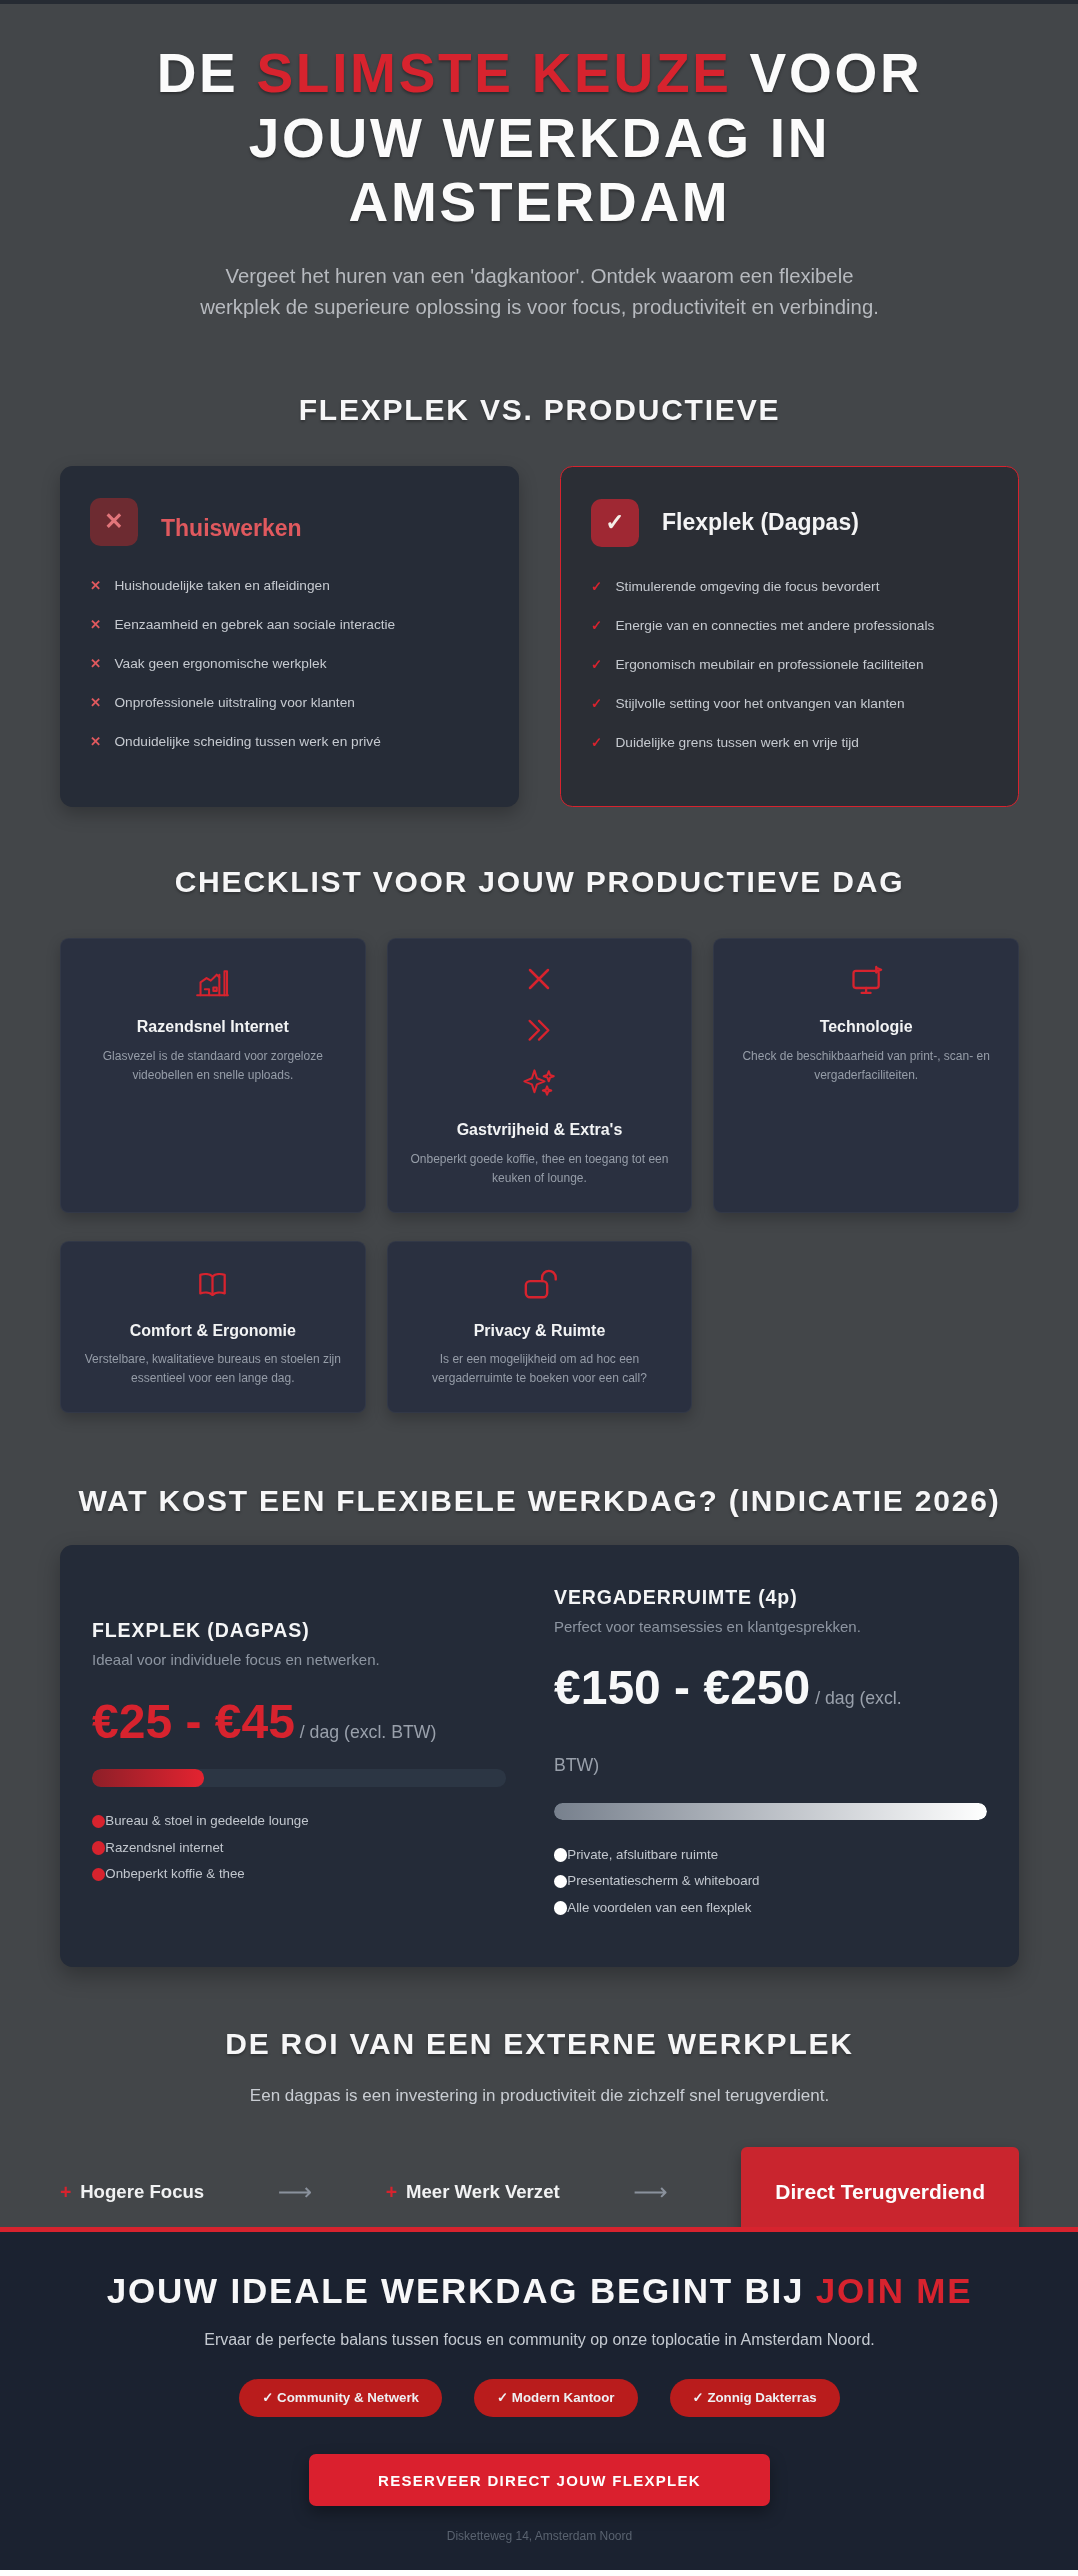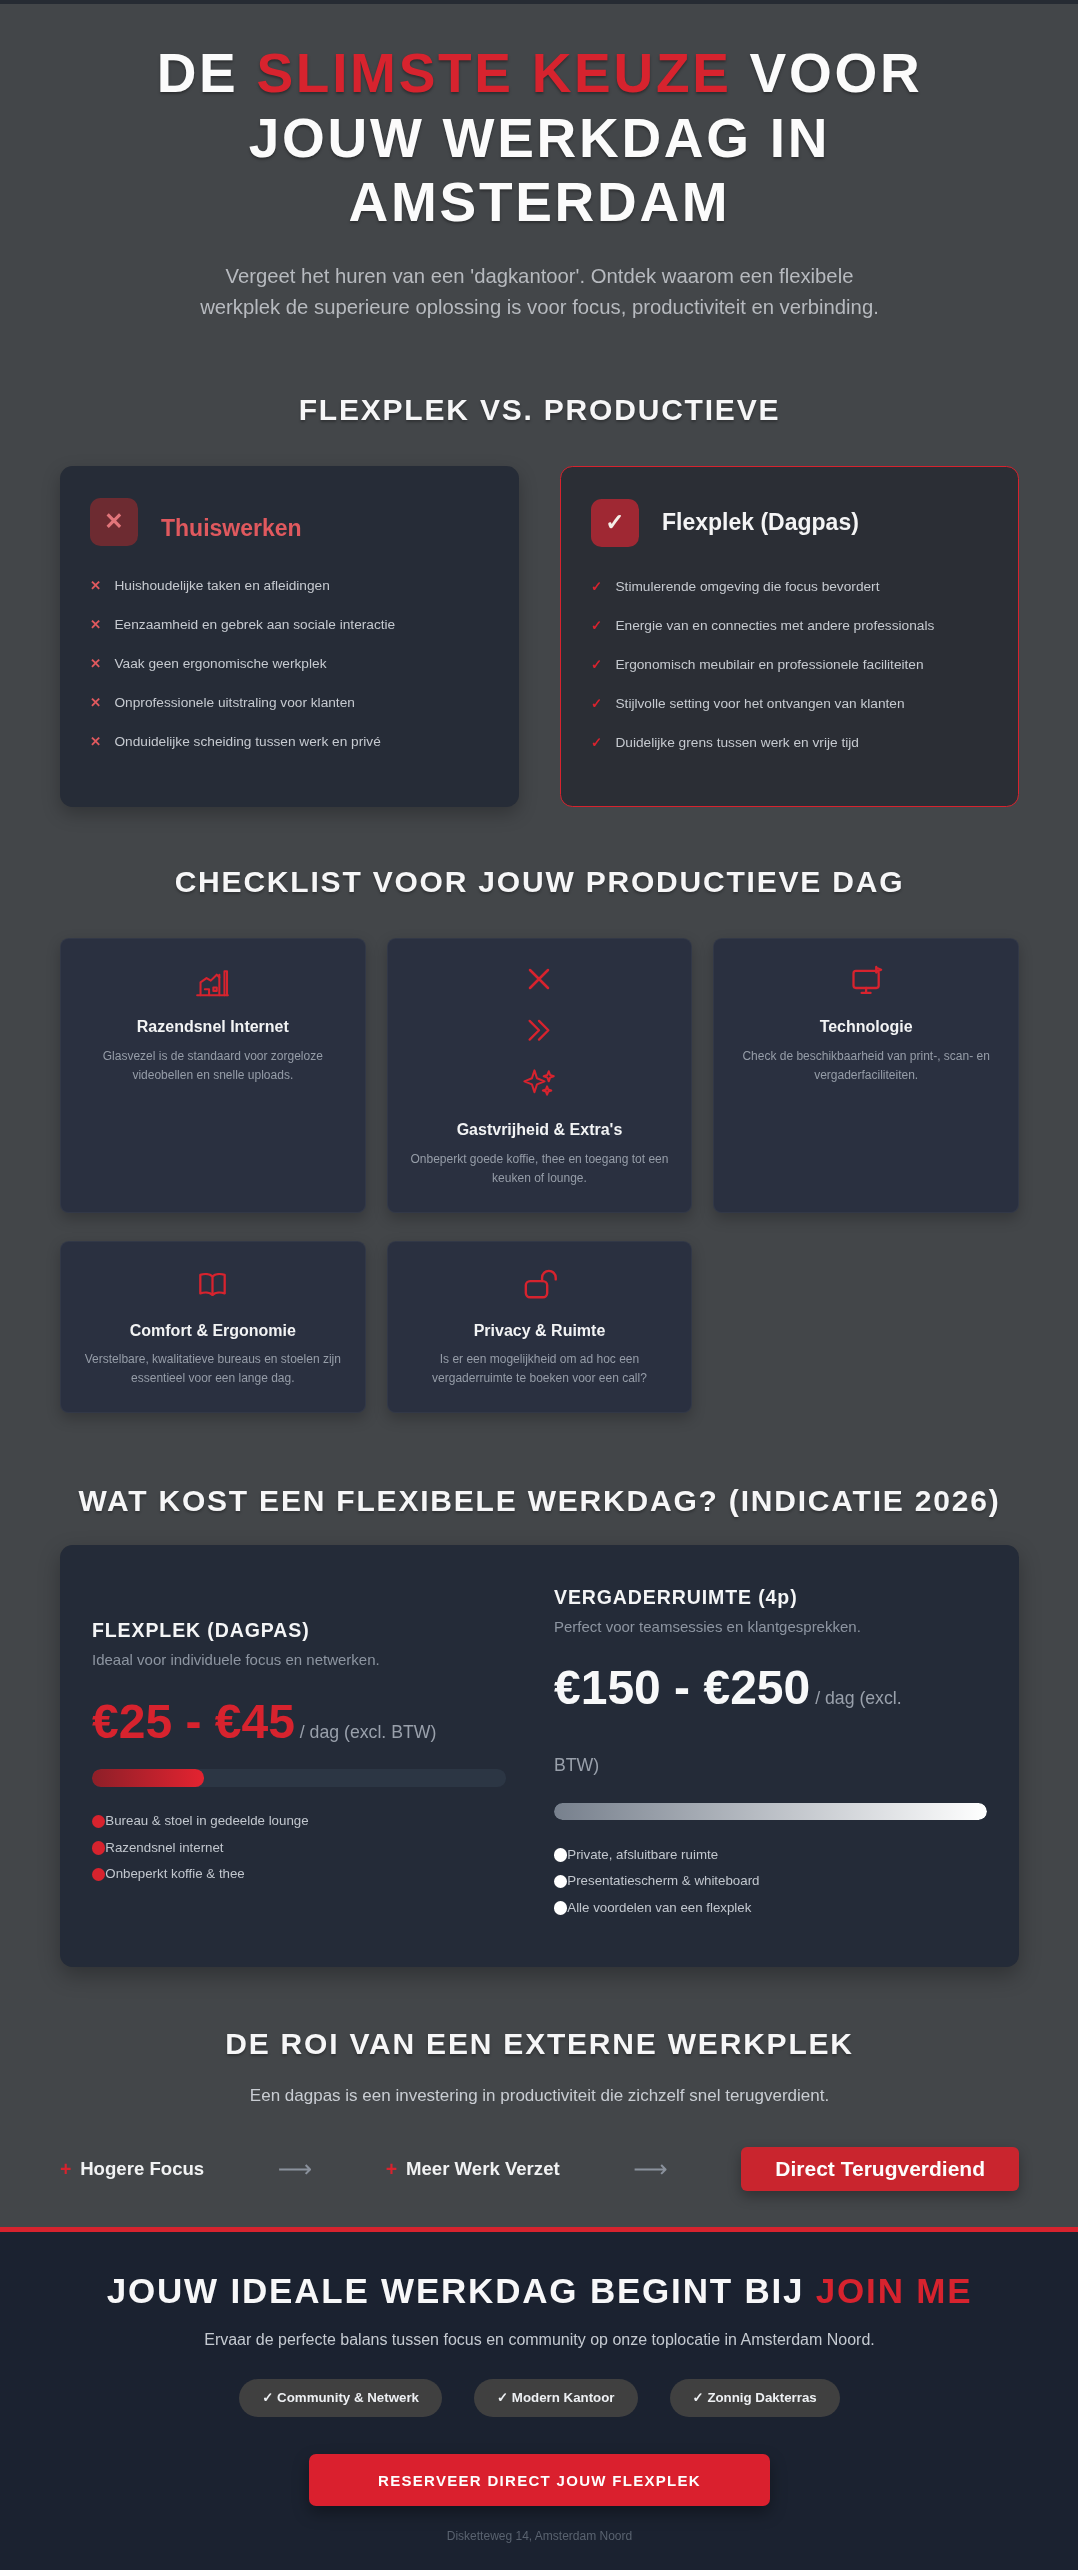--- a/index.html
+++ b/index.html
@@ -101,35 +101,35 @@
   
   .roi-head { margin: 60px 0 25px; }
   .roi-sub { text-align: center; font-size: 17px; color: #c9cdd3; }
   .roi-row { margin: 41px 0 25px; display: flex; align-items: center; justify-content: space-between; }
   .roi-step { display: flex; align-items: center; gap: 8.8px; font-size: 18.6px; font-weight: bold; color: #f1f2f3; }
   .roi-step .plus { color: #d7232e; font-size: 19.5px; }
   .roi-arrow { color: #8a919c; font-size: 24px; }
   .roi-btn {
     background: #c9252e; color: #fdfdfd; border: none; cursor: pointer;
     font-family: inherit; font-size: 21px; font-weight: bold;
-    padding: 10px 34px; border-radius: 6px;
+    padding: 33px 34px; border-radius: 6px;
     box-shadow: 0 5.3px 12.4px rgba(0,0,0,.3);
   }
 
   
   .divider { height: 5.3px; background: #d7232e; flex: 0 0 auto; }
   footer { background: #1b2230; text-align: center; padding: 39px 0 26.5px; flex: 0 0 auto; }
   footer h2 {
     font-size: 35px; letter-spacing: 1.8px; color: #f7f7f8; font-weight: bold;
   }
   footer h2 .hl { color: #d7232e; }
   .ft-sub { margin-top: 19.5px; font-size: 16px; color: #c5cad1; }
   .badges { margin-top: 30px; display: flex; justify-content: center; gap: 32px; }
   .badge {
-    background: #404040; border-radius: 21px; padding: 11.5px 23px;
+    background: #b91c1c; border-radius: 21px; padding: 11.5px 23px;
     font-size: 13.3px; font-weight: bold; color: #eef0f3;
   }
   .cta-btn {
     margin-top: 37px; display: inline-block; border: none; cursor: pointer;
     background: #da202e; color: #fdfdfd; font-family: inherit;
     font-size: 15px; font-weight: bold; letter-spacing: 1.3px;
     padding: 17.7px 69px; border-radius: 7px;
     box-shadow: 0 7px 16px rgba(0,0,0,.35);
   }
   .address { margin-top: 23px; font-size: 12px; color: #59626f; }

